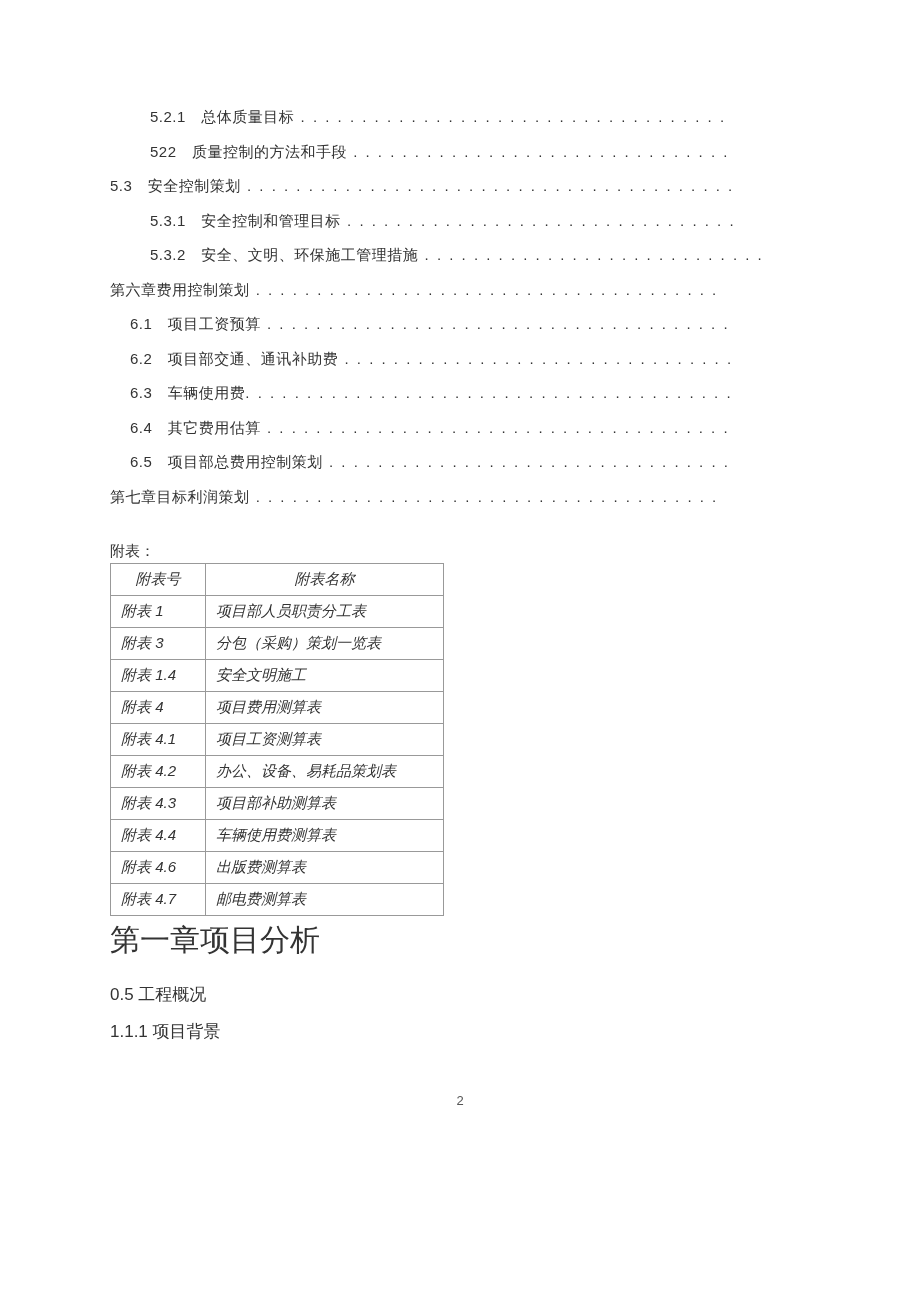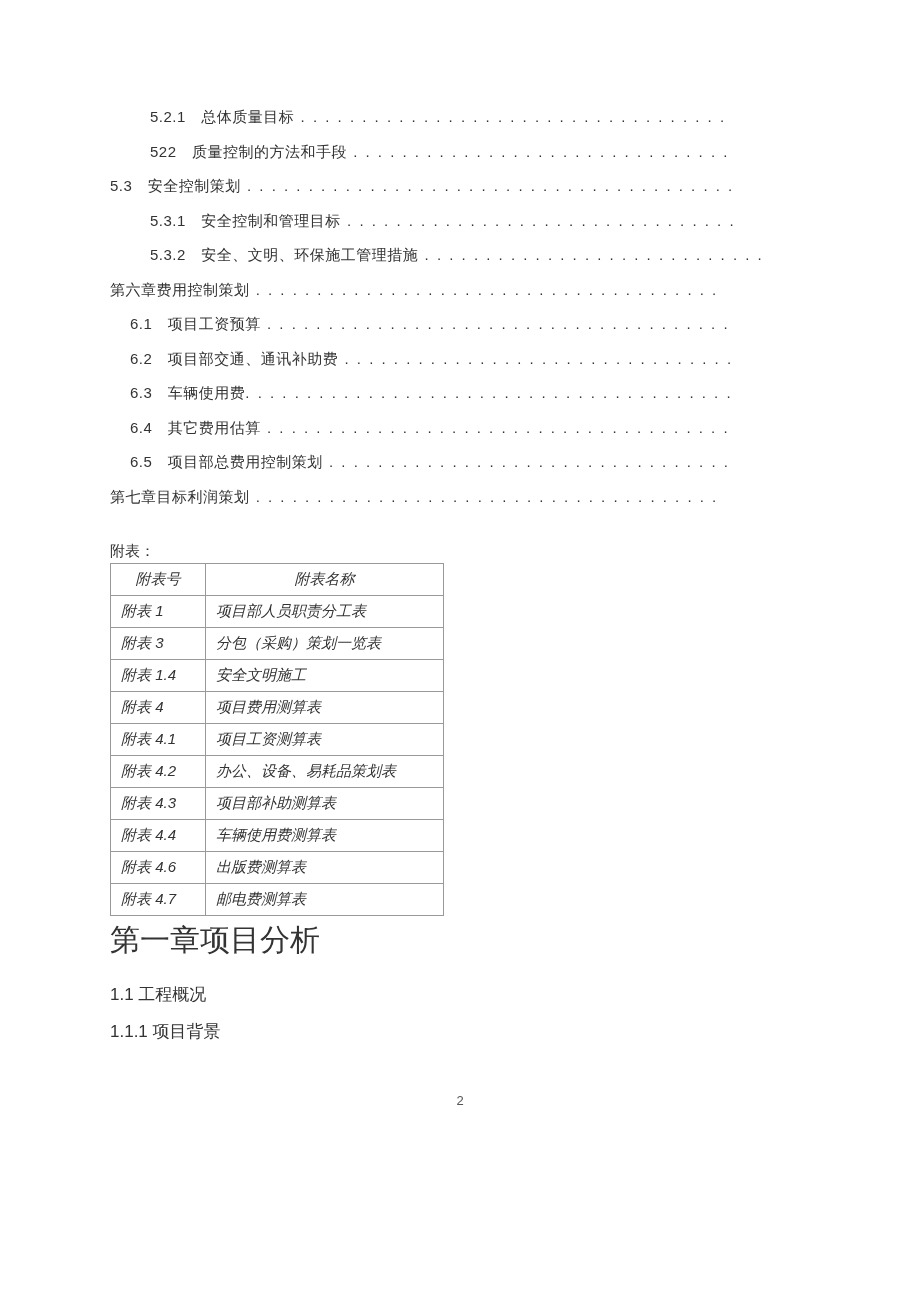--- a/index.html
+++ b/index.html
@@ -145,16 +145,16 @@
         <td>出版费测算表</td>
       </tr>
       <tr>
         <td>附表 4.7</td>
         <td>邮电费测算表</td>
       </tr>
     </tbody>
 </table>
 
 <h1 class="heading-1">第一章项目分析</h1>
-<h2 class="heading-2">1.1 工程概况</h2>
+<h2 class="heading-2">0.5 工程概况</h2>
 <h3 class="heading-3">1.1.1 项目背景</h3>
 
 <div class="page-number">2</div>
 
 </body></html>

